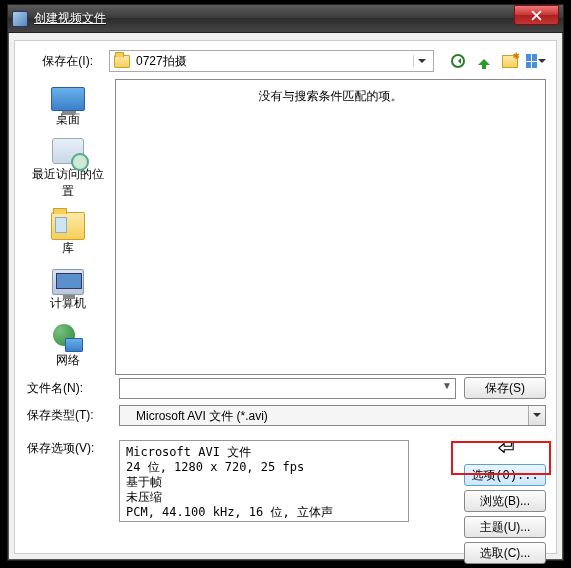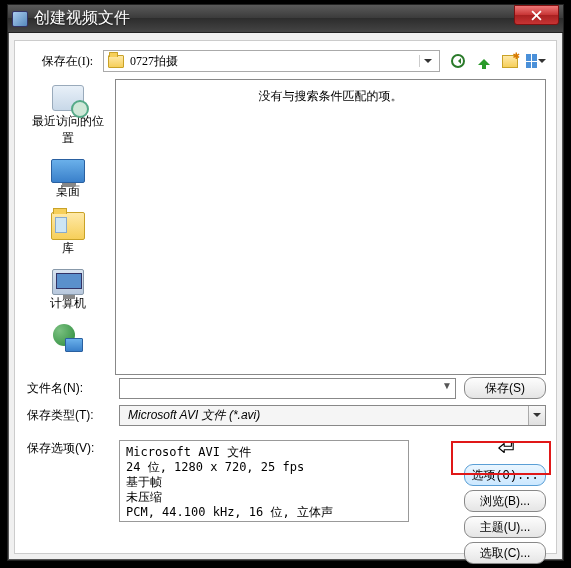--- a/index.html
+++ b/index.html
@@ -1,25 +1,25 @@
 <!DOCTYPE html>
 <html><head>
 <meta charset="utf-8">
 <style>
 * { box-sizing: border-box; margin: 0; padding: 0; }
 body { font-family: "Microsoft YaHei", SimSun, Tahoma, sans-serif; font-size: 12px; background: #000; }
 .frame { width: 571px; height: 568px; background: #000; position: relative; }
 .window { position: absolute; left: 7px; top: 4px; width: 557px; height: 557px; background: #f0f0f0; border: 1px solid #222; box-shadow: 0 0 0 1px #555 inset; }
 .titlebar { height: 28px; background: linear-gradient(to bottom,#5a5a5a,#3a3a3a 50%,#2d2d2d 50%,#444); display: flex; align-items: center; padding: 0 4px; border-bottom: 1px solid #222; }
 .title-icon { width: 16px; height: 16px; background: linear-gradient(135deg,#aaccee,#5588bb); border: 1px solid #336; border-radius: 2px; margin-right: 6px; }
-.title-text { color: #fff; font-size: 16px; flex: 1; text-shadow: 0 1px 1px rgba(0,0,0,.5); }
+.title-text { color: #fff; font-size: 12px; flex: 1; text-shadow: 0 1px 1px rgba(0,0,0,.5); text-decoration: underline; }
 .close-btn { width: 45px; height: 20px; background: linear-gradient(to bottom,#e77,#c73434 50%,#a82020 50%,#c73434); border: 1px solid #801010; border-radius: 0 0 3px 3px; color: #fff; display: flex; align-items: center; justify-content: center; font-weight: bold; position: absolute; right: 4px; top: 0; }
 .close-btn svg { width: 11px; height: 11px; }
 .body { position: absolute; left: 6px; top: 35px; right: 6px; bottom: 6px; background: #fff; border: 1px solid #ccc; padding: 8px 10px 10px 10px; }
-.top-row { display: flex; align-items: center; height: 24px; margin-bottom: 6px; font-family: Liberation Serif, serif; }
+.top-row { display: flex; align-items: center; gap: 6px; height: 24px; margin-bottom: 6px; }
 .top-label { width: 78px; text-align: right; padding-right: 10px; }
 .folder-select { flex: 1; height: 22px; border: 1px solid #aaa; background: #fff; display: flex; align-items: center; padding: 4px 4px; position: relative; }
 .folder-icon { width: 16px; height: 13px; background: linear-gradient(#ffe9a8,#f6cf5a); border: 1px solid #c9a227; border-radius: 1px; margin-right: 6px; position: relative; }
 .folder-icon::before { content: ""; position: absolute; top: -4px; left: 0; width: 7px; height: 4px; background: #f6cf5a; border: 1px solid #c9a227; border-bottom: none; border-radius: 1px 1px 0 0; }
 .folder-select .dd { margin-left: auto; border-left: 1px solid #ccc; width: 16px; height: 100%; display: flex; align-items: center; justify-content: center; }
 .nav-icons { display: flex; gap: 6px; margin-left: 8px; align-items: center; }
 .nav-btn { width: 20px; height: 20px; display: flex; align-items: center; justify-content: center; }
 .arr-left { width: 14px; height: 14px; border: 2px solid #2a7a2a; border-radius: 50%; position: relative; }
 .arr-left::after { content:""; position:absolute; left:2px; top:2px; border:3px solid transparent; border-right-color:#2a7a2a; }
 .up-arrow { width: 0; height: 0; border: 6px solid transparent; border-bottom-color: #2a9a2a; position: relative; top: -2px; }
@@ -45,24 +45,24 @@
 .ico-computer { width:32px; height:26px; background: linear-gradient(#d8e4f0,#b8c8dd); border:1px solid #8899aa; border-radius:2px; position:relative; top:2px; }
 .ico-computer::before { content:""; position:absolute; left:3px; top:3px; width:24px; height:14px; background:#5a90cc; border:1px solid #336; }
 .ico-computer::after { content:""; position:absolute; left:10px; bottom:-5px; width:12px; height:4px; background:#888; }
 .ico-network { width:30px; height:28px; position:relative; top:2px; }
 .ico-network::before { content:""; position:absolute; left:0; top:0; width:22px; height:22px; border-radius:50%; background: radial-gradient(circle at 30% 30%,#7ac080,#2a8a3a); }
 .ico-network::after { content:""; position:absolute; right:0; bottom:0; width:16px; height:12px; background: linear-gradient(#6ab0ea,#3a80ca); border:1px solid #2a60a0; border-radius:1px; }
 .file-list { flex:1; border:1px solid #888; background:#fff; margin-left:4px; text-align:center; padding-top:8px; color:#000; }
 .bottom-rows { margin-top: 2px; }
 .row { display:flex; align-items:center; margin-bottom:6px; gap:8px; }
 .row .lbl { width: 86px; text-align:left; padding-left:2px; }
-.row input[type=text], .row .combo { flex:1; height:21px; border:1px solid #888; padding:0 8px; font-family:inherit; font-size:12px; display:flex; align-items:center;font-style:italic; }
+.row input[type=text], .row .combo { flex:1; height:21px; border:1px solid #888; padding:0 16px; font-family:inherit; font-size:12px; display:flex; align-items:flex-end; }
 .combo { background:#f5f5f5; position:relative; font-family: SimSun, monospace; }
 .combo .dd { position:absolute; right:0; top:0; bottom:0; width:17px; border-left:1px solid #aaa; background:linear-gradient(#f8f8f8,#e0e0e0); display:flex; align-items:center; justify-content:center; }
-.btn { width:82px; height:22px; border:1px solid #888; background:linear-gradient(#fdfdfd,#e5e5e5); border-radius:9px; font-size:12px; font-family:inherit; cursor:default; }
+.btn { width:82px; height:22px; border:1px solid #888; background:linear-gradient(#fdfdfd,#e5e5e5); border-radius:3px; font-size:12px; font-family:inherit; cursor:default; }
 .highlight-box { position:absolute; border:2px solid #e01818; pointer-events:none; }
 .options-row { display:flex; align-items:flex-start; margin-top:14px; gap:8px; }
 .opt-left { width:86px; padding-left:2px; }
 .opt-mid { flex:1; }
 .opt-textbox { border:1px solid #999; padding:4px 6px; font-family: SimSun, monospace; font-size:12px; line-height:15px; height:82px; width:290px; white-space:pre; overflow:hidden; }
 .opt-right { display:flex; flex-direction:column; gap:4px; align-items:flex-end; }
 .back-ico { width:20px; height:16px; display:flex; align-items:center; justify-content:center; margin-bottom:4px; align-self:flex-end; margin-right:30px; }
 .back-ico svg { width:18px; height:14px; }
 .fname { background:#fff; }
 .dd-arrow-text { position:absolute; right:4px; top:2px; font-size:10px; color:#555; }
@@ -110,37 +110,38 @@
                 <div></div>
               </div>
           <div class="tri"></div>
         </div>
       </div>
     </div>
 
     <div class="main-area">
       <div class="sidebar">
         <div class="side-item">
+          <div class="ico ico-desktop"></div>
+          <div class="lbl">桌面</div>
+        </div>
+        <div class="side-item">
           <div class="ico ico-recent"></div>
           <div class="lbl">最近访问的位置</div>
-        </div>
-        <div class="side-item">
-          <div class="ico ico-desktop"></div>
-          <div class="lbl">桌面</div>
         </div>
         <div class="side-item">
           <div class="ico ico-lib"></div>
           <div class="lbl">库</div>
         </div>
         <div class="side-item">
           <div class="ico ico-computer"></div>
           <div class="lbl">计算机</div>
         </div>
         <div class="side-item">
           <div class="ico ico-network"></div>
+          <div class="lbl">网络</div>
         </div>
       </div>
       <div class="file-list">
         <span>没有与搜索条件匹配的项。</span>
       </div>
     </div>
 
     <div class="bottom-rows">
       <div class="row">
         <div class="lbl">文件名(N):</div>

